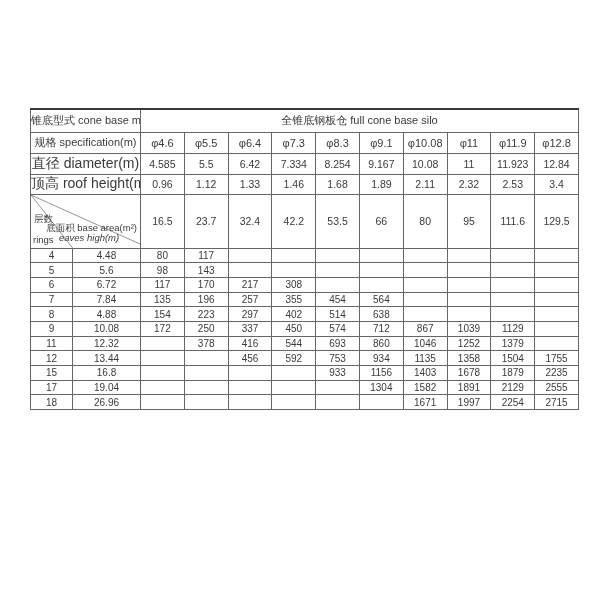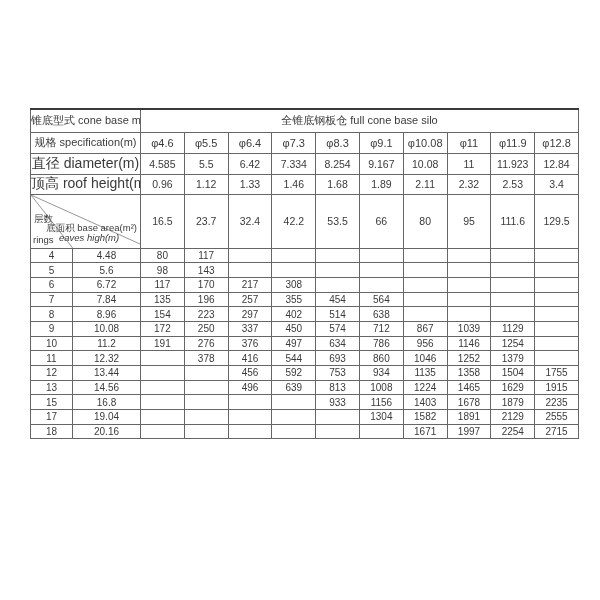--- a/index.html
+++ b/index.html
@@ -177,21 +177,21 @@
         <td>355</td>
         <td>454</td>
         <td>564</td>
         <td></td>
         <td></td>
         <td></td>
         <td></td>
       </tr>
       <tr class="r-body">
         <td>8</td>
-        <td>8.96</td>
+        <td>4.88</td>
         <td>154</td>
         <td>223</td>
         <td>297</td>
         <td>402</td>
         <td>514</td>
         <td>638</td>
         <td></td>
         <td></td>
         <td></td>
         <td></td>
@@ -204,34 +204,20 @@
         <td>337</td>
         <td>450</td>
         <td>574</td>
         <td>712</td>
         <td>867</td>
         <td>1039</td>
         <td>1129</td>
         <td></td>
       </tr>
       <tr class="r-body">
-        <td>10</td>
-        <td>11.2</td>
-        <td>191</td>
-        <td>276</td>
-        <td>376</td>
-        <td>497</td>
-        <td>634</td>
-        <td>786</td>
-        <td>956</td>
-        <td>1146</td>
-        <td>1254</td>
-        <td></td>
-      </tr>
-      <tr class="r-body">
         <td>11</td>
         <td>12.32</td>
         <td></td>
         <td>378</td>
         <td>416</td>
         <td>544</td>
         <td>693</td>
         <td>860</td>
         <td>1046</td>
         <td>1252</td>
@@ -246,34 +232,20 @@
         <td>456</td>
         <td>592</td>
         <td>753</td>
         <td>934</td>
         <td>1135</td>
         <td>1358</td>
         <td>1504</td>
         <td>1755</td>
       </tr>
       <tr class="r-body">
-        <td>13</td>
-        <td>14.56</td>
-        <td></td>
-        <td></td>
-        <td>496</td>
-        <td>639</td>
-        <td>813</td>
-        <td>1008</td>
-        <td>1224</td>
-        <td>1465</td>
-        <td>1629</td>
-        <td>1915</td>
-      </tr>
-      <tr class="r-body">
         <td>15</td>
         <td>16.8</td>
         <td></td>
         <td></td>
         <td></td>
         <td></td>
         <td>933</td>
         <td>1156</td>
         <td>1403</td>
         <td>1678</td>
@@ -289,21 +261,21 @@
         <td></td>
         <td></td>
         <td>1304</td>
         <td>1582</td>
         <td>1891</td>
         <td>2129</td>
         <td>2555</td>
       </tr>
       <tr class="r-body">
         <td>18</td>
-        <td>20.16</td>
+        <td>26.96</td>
         <td></td>
         <td></td>
         <td></td>
         <td></td>
         <td></td>
         <td></td>
         <td>1671</td>
         <td>1997</td>
         <td>2254</td>
         <td>2715</td>

